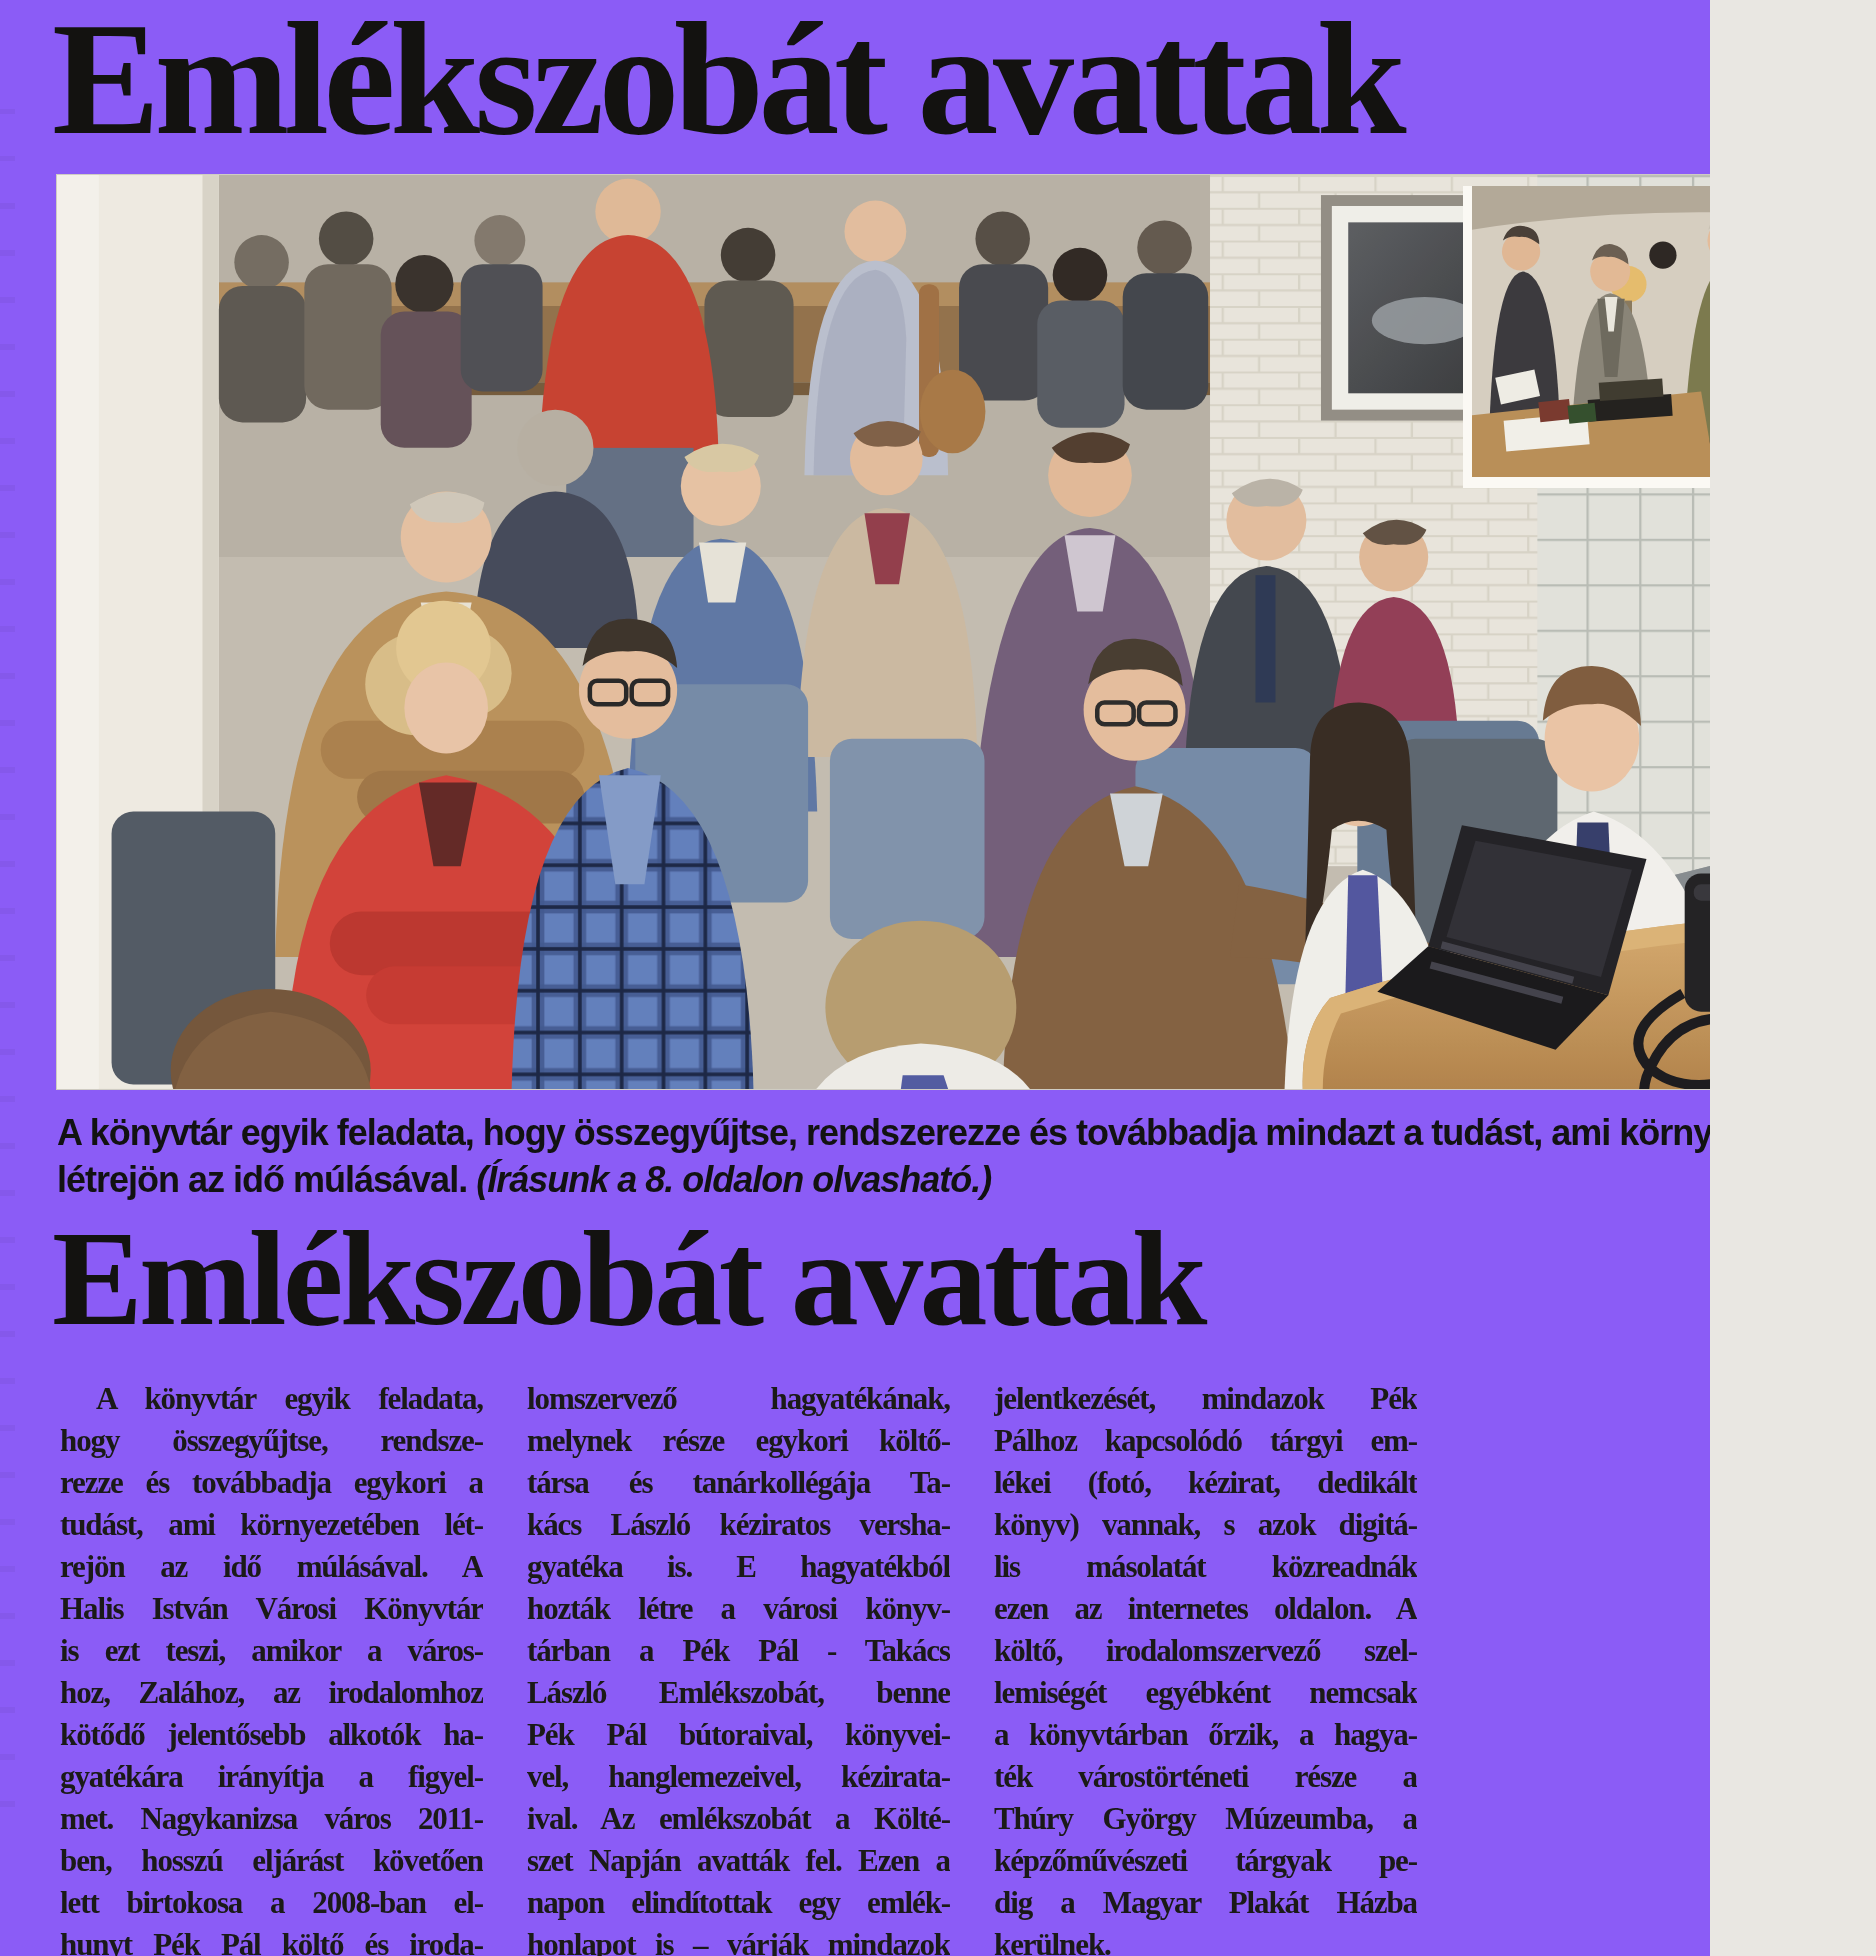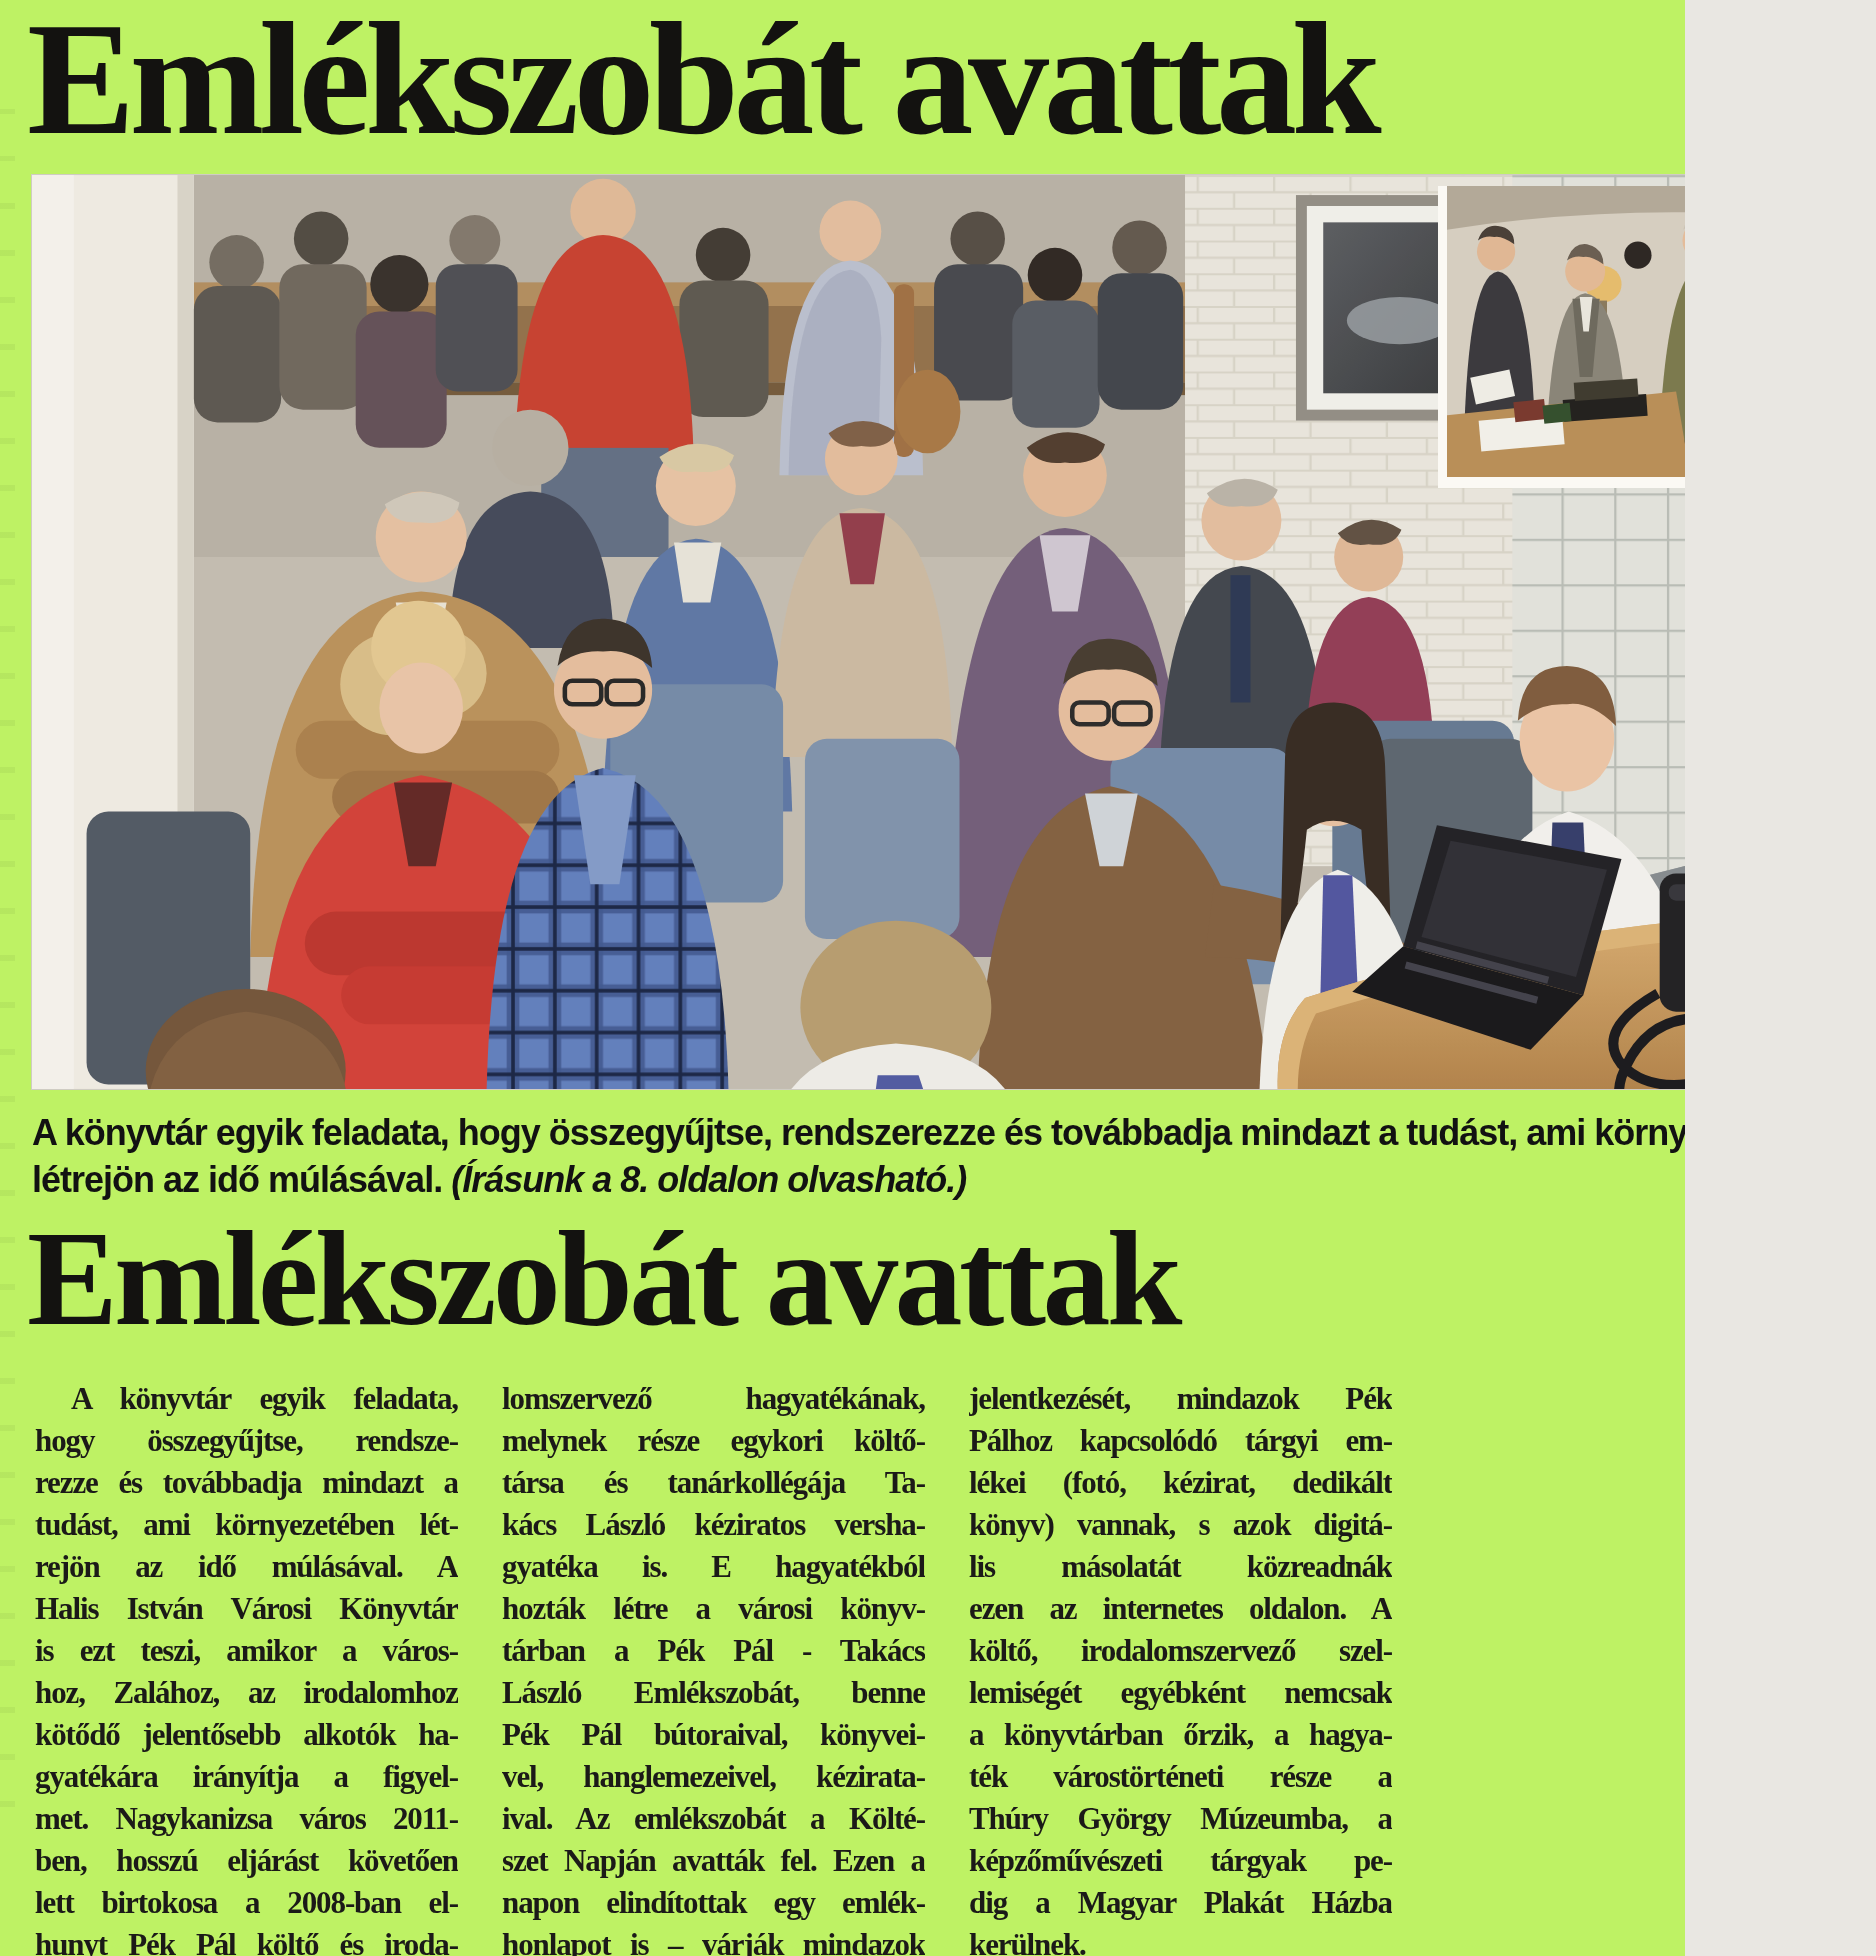--- a/index.html
+++ b/index.html
@@ -1,22 +1,23 @@
 <!DOCTYPE html>
 <html style="font-size:14.5px"><head>
 <meta charset="utf-8">
 <style>
   html,body{margin:0;padding:0;background:#e9e7e2;}
   .page{
     position:relative;
     width:1685px;height:1957px;
-    background:#bef264;
+    background:#8b5cf6;
     overflow:hidden;
     font-family:"Liberation Serif", serif;
     color:#141414;
+    padding-left:25px;
   }
   
   .page::before{
     content:"";position:absolute;left:0;top:109px;width:14.5px;height:1727px;
     background:repeating-linear-gradient(#00000022 0 5.5px, transparent 5.5px 47px);
     opacity:.35;pointer-events:none;
   }
   .headline{
     margin:0 0 0 27px;
     font-family:"Liberation Serif", serif;
@@ -367,21 +368,21 @@
   </figure>
 
   <p class="caption"><span>A könyvtár egyik feladata, hogy összegyűjtse, rendszerezze és továbbadja mindazt a tudást, ami környezetében létrejön az idő múlásával.</span> <span class="credit">(Írásunk a 8. oldalon olvasható.)</span></p>
 
   <h2 class="headline h-main">Emlékszobát avattak</h2>
 
   <div class="article">
     <div class="col">
         <div class="bodyline indent">A könyvtár egyik feladata,</div>
         <div class="bodyline">hogy összegyűjtse, rendsze-</div>
-        <div class="bodyline">rezze és továbbadja mindazt a</div>
+        <div class="bodyline">rezze és továbbadja egykori a</div>
         <div class="bodyline">tudást, ami környezetében lét-</div>
         <div class="bodyline">rejön az idő múlásával. A</div>
         <div class="bodyline">Halis István Városi Könyvtár</div>
         <div class="bodyline">is ezt teszi, amikor a város-</div>
         <div class="bodyline">hoz, Zalához, az irodalomhoz</div>
         <div class="bodyline">kötődő jelentősebb alkotók ha-</div>
         <div class="bodyline">gyatékára irányítja a figyel-</div>
         <div class="bodyline">met. Nagykanizsa város 2011-</div>
         <div class="bodyline">ben, hosszú eljárást követően</div>
         <div class="bodyline">lett birtokosa a 2008-ban el-</div>

